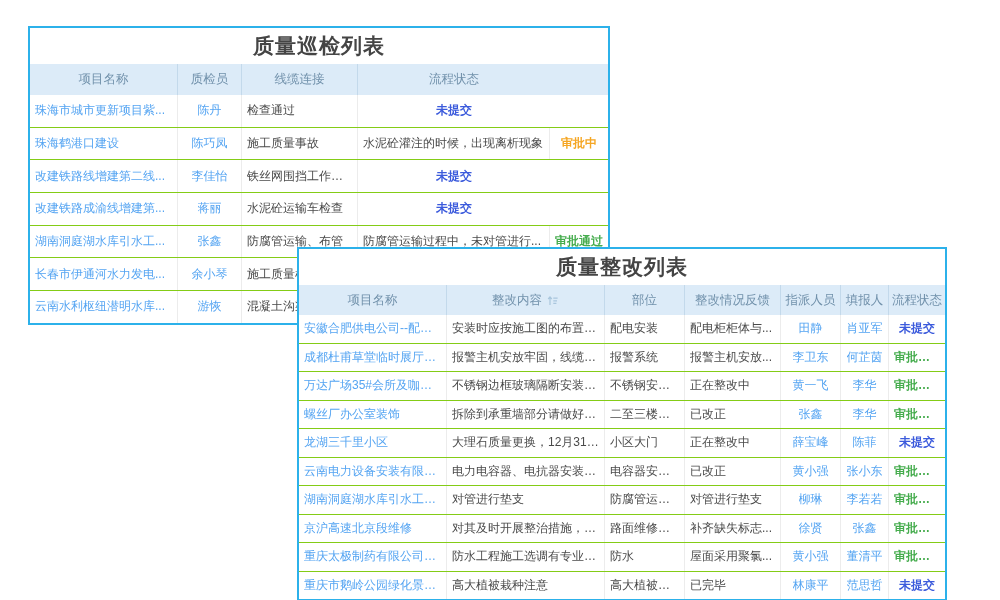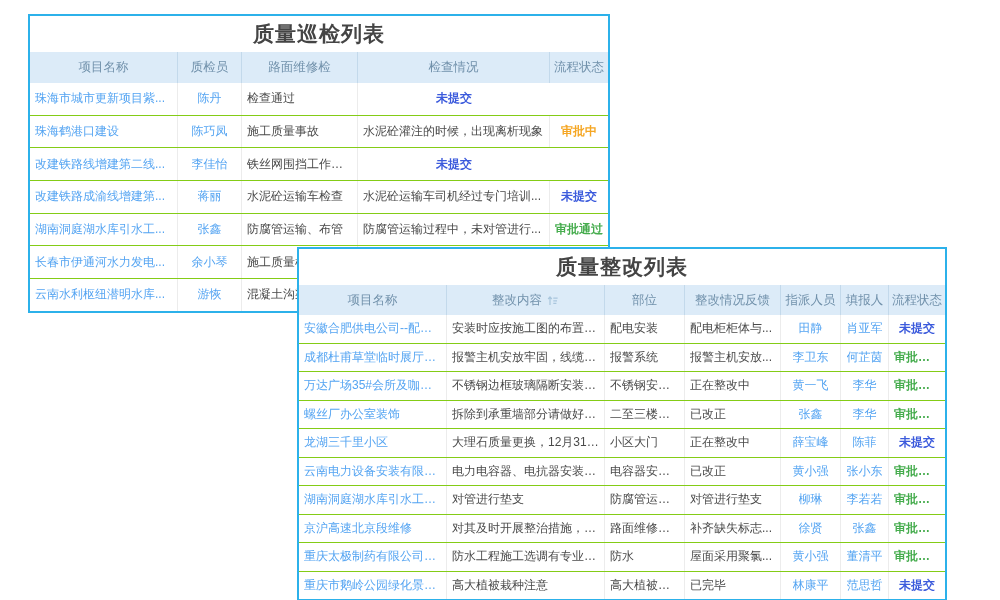--- a/index.html
+++ b/index.html
@@ -1,19 +1,19 @@
 <!DOCTYPE html>
 <html style="--frame: #2cb1ea; --header-bg: #dcebf8; --header-text: #7191ab; --link: #54a4f2; --text: #4a4a4a; --title: #444444; --status-unsubmitted: #3c5bdc; --status-reviewing: #f5a623; --status-approved: #45ac4d;"><head>
 <meta charset="utf-8">
 <style>
   html,body{margin:0;padding:0;background:#ffffff;font-family:"Liberation Sans","DejaVu Sans",sans-serif;}
   .stage{position:relative;width:1000px;height:600px;background:#ffffff;overflow:hidden;}
 
   .card{position:absolute;background:#ffffff;border:2px solid var(--frame,#2cb1ea);box-sizing:border-box;}
-  .card.t1{left:28px;top:14px;width:582px;z-index:1;}
+  .card.t1{left:28px;top:26px;width:582px;z-index:1;}
   .card.t2{left:297px;top:247px;width:650px;z-index:2;}
 
   .title{height:36px;line-height:36px;text-align:center;font-size:21px;font-weight:bold;
          color:var(--title,#444444);letter-spacing:1px;}
 
   .grid{display:grid;text-align:center;}
   .t1 .grid{grid-template-columns:148px 64px 116px 192px 58px;}
   .t2 .grid{grid-template-columns:148px 158px 80px 96px 60px 48px 56px;}
 
   .thead{background:var(--header-bg,#dcebf8);height:31px;}
@@ -44,22 +44,21 @@
 </head>
 <body>
 
 <div class="stage">
 
   <div class="card t1">
     <div class="title">质量巡检列表</div>
     <div class="grid thead">
       <div class="th">项目名称</div>
       <div class="th">质检员</div>
-      <div class="th">路面维修检</div>
-      <div class="th">检查情况</div>
+      <div class="th">线缆连接</div>
       <div class="th">流程状态</div>
     </div>
     <div class="tbody">
         <div class="grid tr">
           <div class="td al">
             <span class="link">珠海市城市更新项目紫...</span>
           </div>
           <div class="td ac">
             <span class="link">陈丹</span>
           </div>
@@ -103,23 +102,20 @@
         </div>
         <div class="grid tr">
           <div class="td al">
             <span class="link">改建铁路成渝线增建第...</span>
           </div>
           <div class="td ac">
             <span class="link">蒋丽</span>
           </div>
           <div class="td al">
             <span>水泥砼运输车检查</span>
-          </div>
-          <div class="td al">
-            <span>水泥砼运输车司机经过专门培训...</span>
           </div>
           <div class="td ac">
             <span class="status st-unsubmitted">未提交</span>
           </div>
         </div>
         <div class="grid tr">
           <div class="td al">
             <span class="link">湖南洞庭湖水库引水工...</span>
           </div>
           <div class="td ac">

